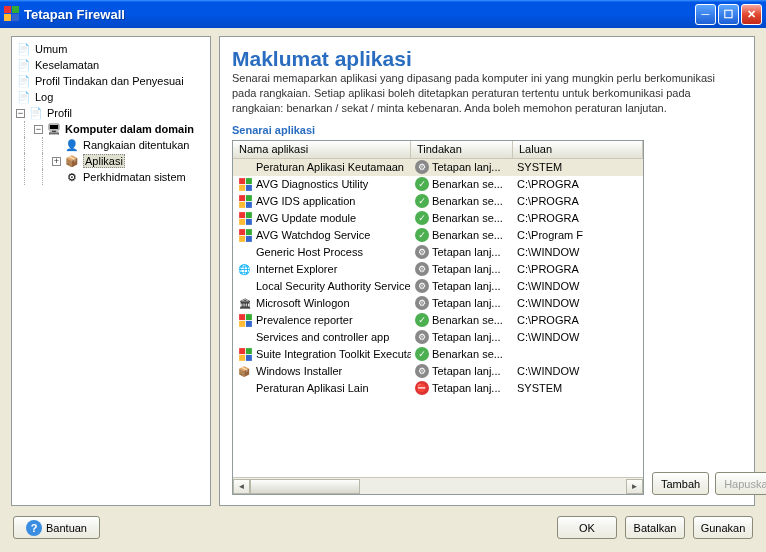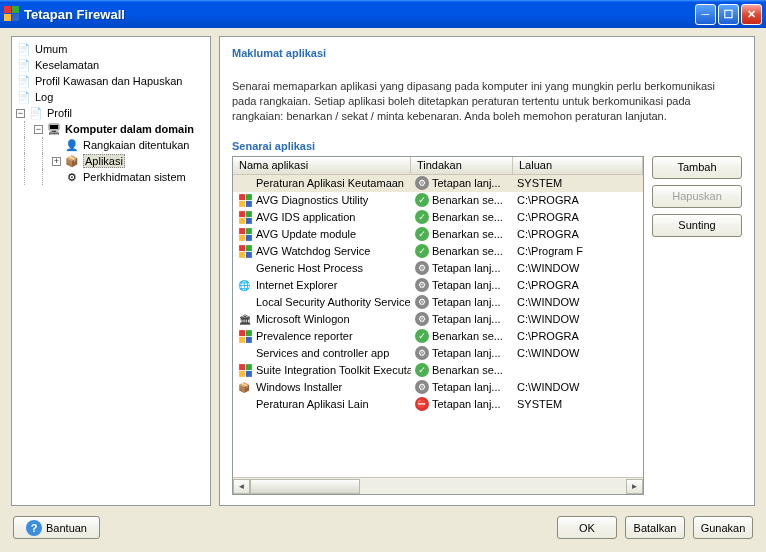--- a/index.html
+++ b/index.html
@@ -20,22 +20,22 @@
 .tree-panel { width: 200px; background: white; border: 1px solid #919b9c; padding: 4px 2px; overflow: auto; }
 .tree-item { display: flex; align-items: center; height: 16px; padding: 0 2px; cursor: default; white-space: nowrap; }
 .tree-item.selected span.lbl { background: #e0e0d0; border: 1px dotted #888; padding: 0 1px; }
 .tree-item.bold span.lbl { font-weight: bold; }
 .tree-indent { display: inline-block; width: 18px; height: 16px; position: relative; }
 .tree-toggle { width: 9px; height: 9px; border: 1px solid #888; background: white; display: inline-flex; align-items: center; justify-content: center; font-size: 9px; line-height: 7px; margin-right: 3px; color: #333; }
 .tree-icon { width: 16px; height: 16px; margin-right: 3px; display: inline-flex; align-items: center; justify-content: center; font-size: 11px; }
 .tree-dotline { position: absolute; border-left: 1px dotted #aaa; left: 8px; top: 0; bottom: 0; }
 
 .right-panel { flex: 1; background: white; border: 1px solid #919b9c; padding: 10px 12px; display: flex; flex-direction: column; min-width: 0; }
-.heading { color: #2a6dc0; font-size: 11px; font-weight: bold; margin-bottom: 20px; }
-.desc { color: #333; line-height: 1.35; margin-bottom: 16px; }
+.heading { color: #2a6dc0; font-size: 21px; font-weight: bold; margin-bottom: 0; }
+.desc { color: #333; line-height: 1.35; margin-bottom: 8px; }
 .section-label { color: #2a6dc0; font-weight: bold; margin-bottom: 4px; }
 
 .table-area { display: flex; gap: 8px; flex: 1; min-height: 0; }
 .table-wrap { flex: 1; display: flex; flex-direction: column; border: 1px solid #919b9c; min-width: 0; }
 .grid-hdr { display: flex; background: linear-gradient(to bottom, #fff, #f0f0ea, #e2e2d5); border-bottom: 1px solid #cbc7b8; height: 18px; }
 .grid-hdr .col { padding: 2px 6px; border-right: 1px solid #cbc7b8; white-space: nowrap; overflow: hidden; }
 .grid-body { flex: 1; overflow: hidden; background: white; }
 .grid-row { display: flex; height: 17px; align-items: center; }
 .grid-row.selected { background: #ece9d8; }
 .grid-row .col { padding: 1px 4px; white-space: nowrap; overflow: hidden; display: flex; align-items: center; }
@@ -46,21 +46,21 @@
 .act-icon { width: 14px; height: 14px; margin-right: 3px; border-radius: 50%; display: inline-flex; align-items: center; justify-content: center; font-size: 9px; color: white; flex-shrink: 0; }
 .act-allow { background: #4caf50; }
 .act-gear { background: #888; }
 .act-block { background: #d33; }
 
 .hscroll { height: 17px; background: #f0f0ea; border-top: 1px solid #cbc7b8; display: flex; align-items: center; }
 .hscroll-btn { width: 17px; height: 15px; background: linear-gradient(to bottom,#fdfdfb,#e6e6dd); border: 1px solid #b8b8a8; display: flex; align-items: center; justify-content: center; font-size: 8px; color: #555; }
 .hscroll-track { flex: 1; height: 15px; background: #efeee6; position: relative; }
 .hscroll-thumb { position: absolute; left: 0; top: 0; width: 110px; height: 15px; background: linear-gradient(to bottom,#fdfdfb,#d9d9cf); border: 1px solid #b8b8a8; }
 
-.side-btns { width: 90px; display: flex; flex-direction: column; gap: 6px; }
+.side-btns { width: 90px; display: flex; flex-direction: row; gap: 6px; align-items: flex-end; }
 .btn { height: 23px; background: linear-gradient(to bottom, #fff, #f3f3ee 45%, #ecebde); border: 1px solid #8b8b7a; border-radius: 3px; display: flex; align-items: center; justify-content: center; cursor: default; padding: 0 8px; }
 .btn.disabled { color: #a0a0a0; }
 
 .bottom-bar { display: flex; align-items: center; padding: 6px 10px 10px 10px; gap: 8px; }
 .bottom-bar .spacer { flex: 1; }
 .help-icon { width: 16px; height: 16px; border-radius: 50%; background: #3a8de0; color: white; display: inline-flex; align-items: center; justify-content: center; font-weight: bold; margin-right: 4px; font-size: 11px; }
 .bottom-btn { width: 60px; }
 
 .avg-sq { display:inline-grid; grid-template-columns: 7px 7px; grid-template-rows: 7px 7px; gap:1px; }
 .avg-sq span { display:block; }
@@ -91,21 +91,21 @@
         <div class="tree-item">
           <span class="tree-icon">📄</span>
           <span class="lbl">Umum</span>
         </div>
         <div class="tree-item">
           <span class="tree-icon">📄</span>
           <span class="lbl">Keselamatan</span>
         </div>
         <div class="tree-item">
           <span class="tree-icon">📄</span>
-          <span class="lbl">Profil Kawasan dan Hapuskan</span>
+          <span class="lbl">Profil Tindakan dan Penyesuai</span>
         </div>
         <div class="tree-item">
           <span class="tree-icon">📄</span>
           <span class="lbl">Log</span>
         </div>
         <div class="tree-item">
           <span class="tree-toggle">−</span>
           <span class="tree-icon">📄</span>
           <span class="lbl">Profil</span>
         </div>

